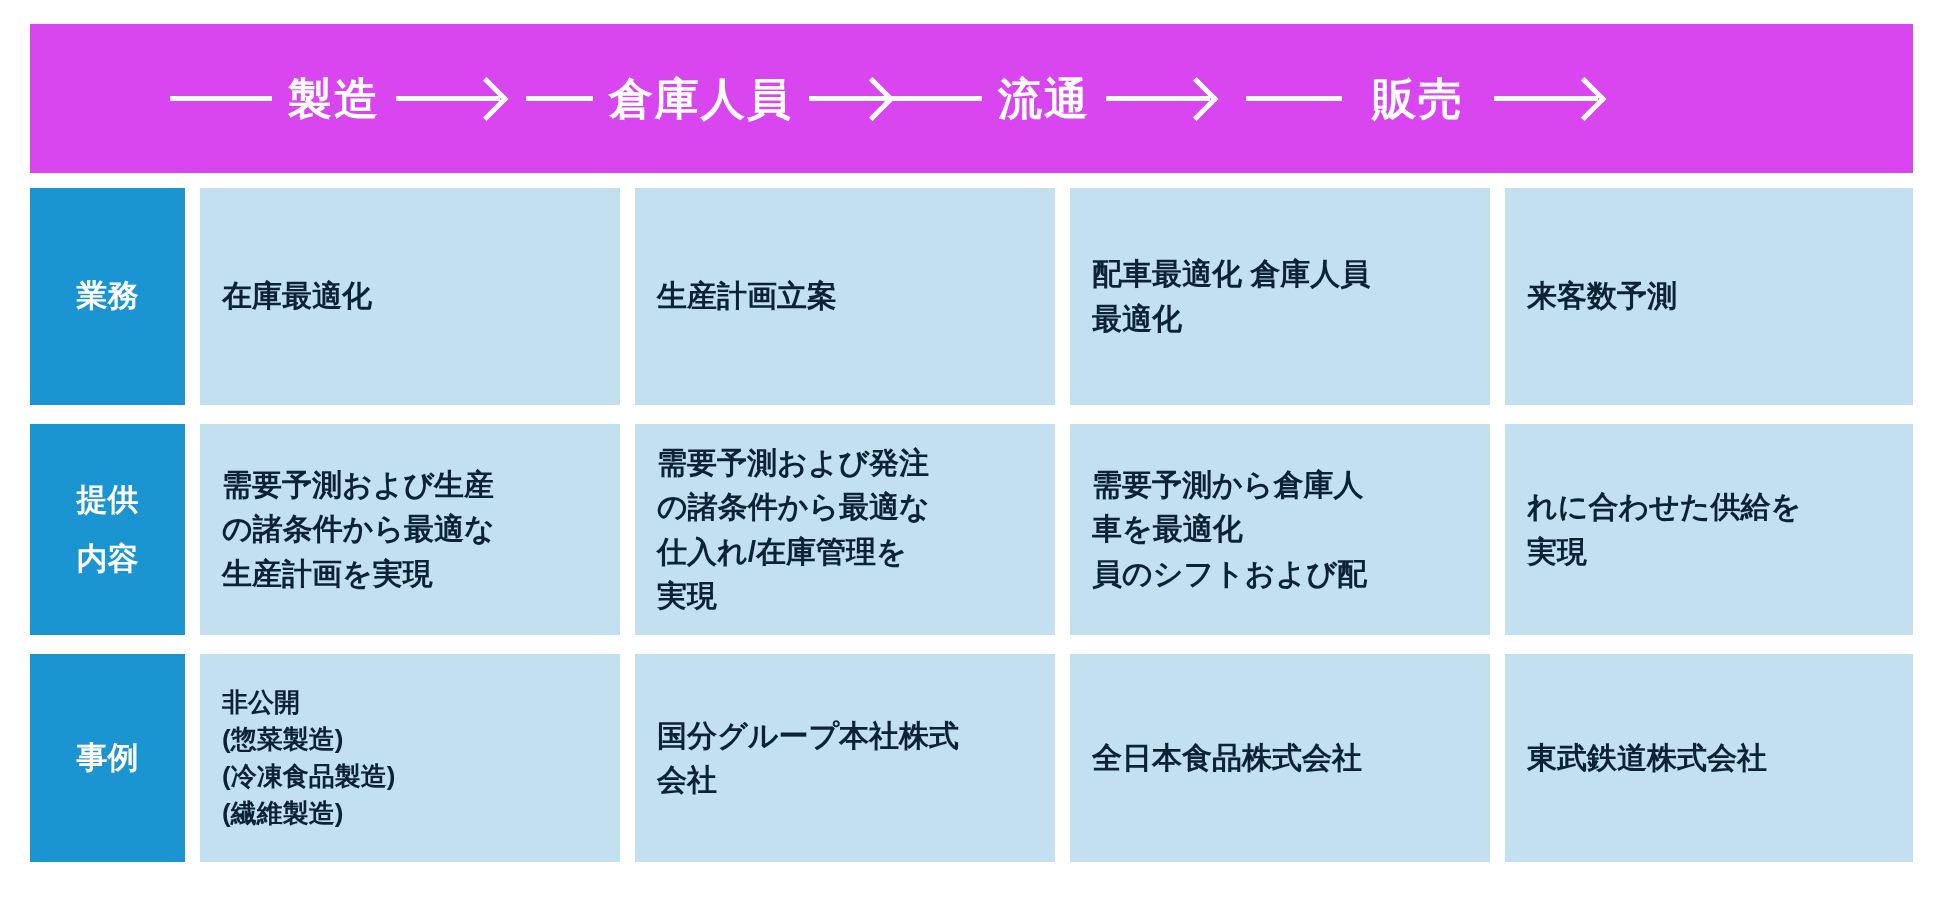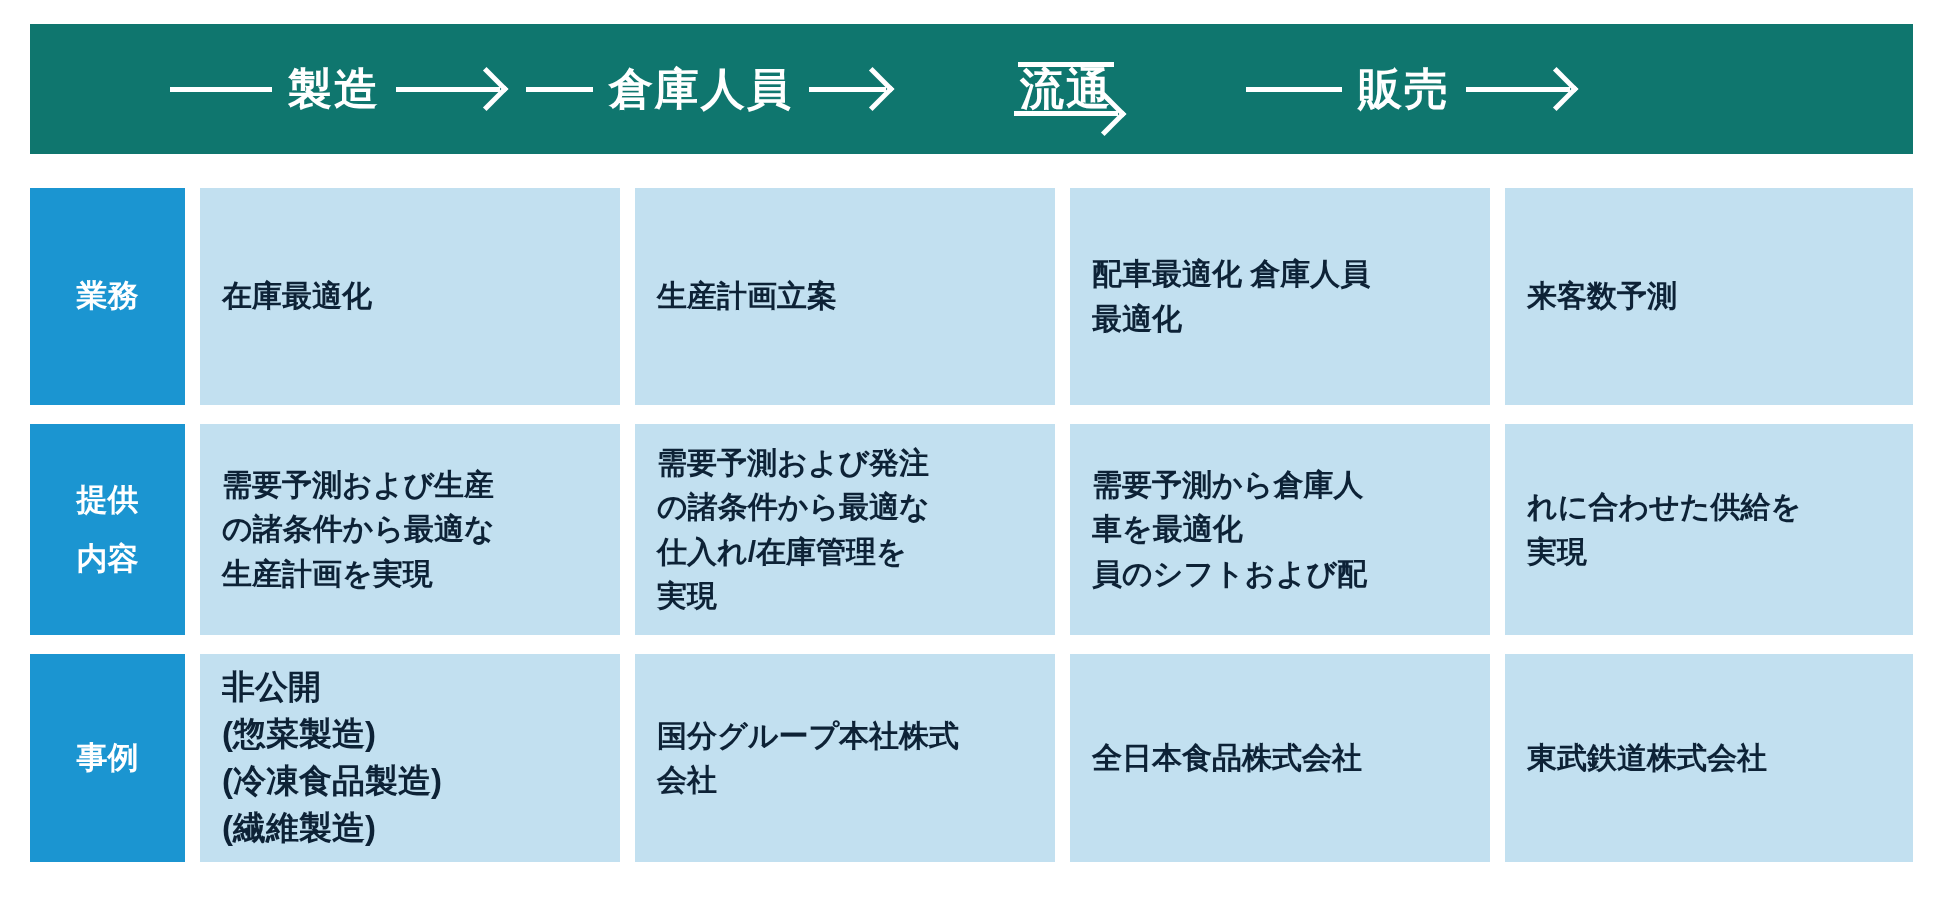--- a/index.html
+++ b/index.html
@@ -20,38 +20,38 @@
     height: 902px;
     background: #ffffff;
   }
 
   
   .flow-header {
     position: absolute;
     left: 30px;
     top: 24px;
     width: 1883px;
-    height: 130px;
-    background: #0f766e;
+    height: 149px;
+    background: #d946ef;
     display: flex;
     align-items: center;
     box-sizing: border-box;
     padding: 0 8px 0 140px;
   }
   .stage {
     flex: 0 0 auto;
     display: flex;
     align-items: center;
     color: #ffffff;
     white-space: nowrap;
   }
   .stage-0 { width: 356px; }
   .stage-1 { width: 360px; }
-  .stage-2 { width: 360px; flex-direction: column; }
-  .stage-3 { width: 360px; }
+  .stage-2 { width: 360px; }
+  .stage-3 { width: 360px; gap: 14px; }
 
   .stage .lead-line {
     display: block;
     height: 5px;
     background: #ffffff;
     border-radius: 0;
   }
   .stage-0 .lead-line { width: 102px; }
   .stage-1 .lead-line { width: 76px; }
   .stage-2 .lead-line { width: 96px; }
@@ -136,21 +136,21 @@
     font-weight: bold;
     line-height: 1.48;
   }
   .cell:last-child {
     margin-right: 0;
     flex: 0 0 408px;
     justify-content: center;
   }
   .cell .cline { display: block; white-space: nowrap; }
 
-  .cell.small .cline { font-size: 33px; line-height: 1.42; }
+  .cell.small .cline { font-size: 26px; line-height: 1.42; }
 </style>
 </head>
 <body>
 
 <div class="canvas">
 
   <div class="flow-header">
 
     <div class="stage stage-0">
       <span class="lead-line"></span>

